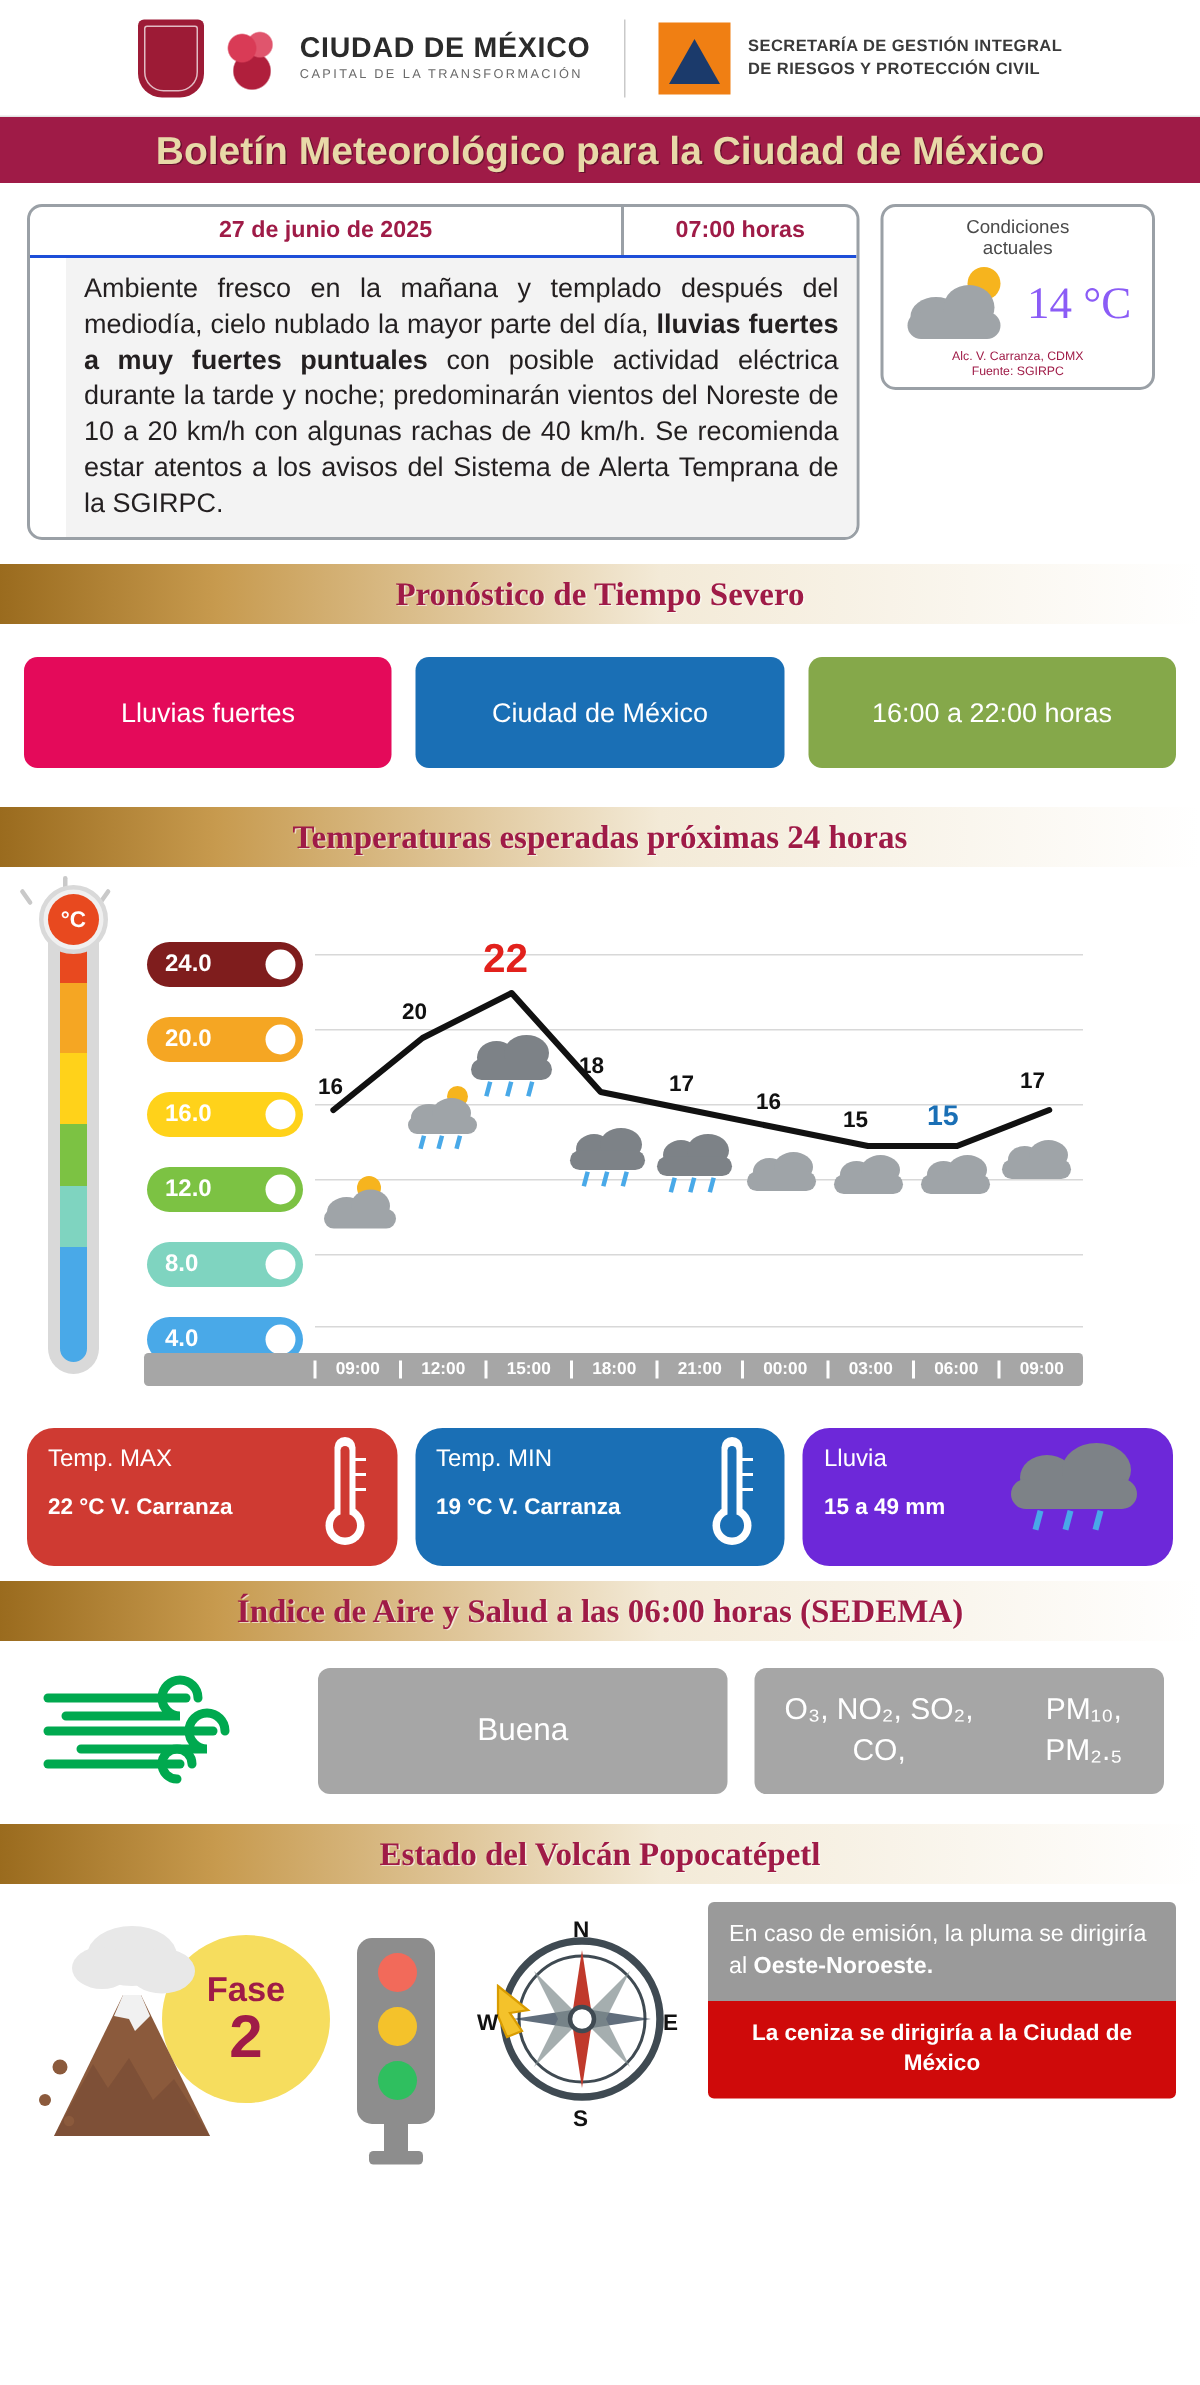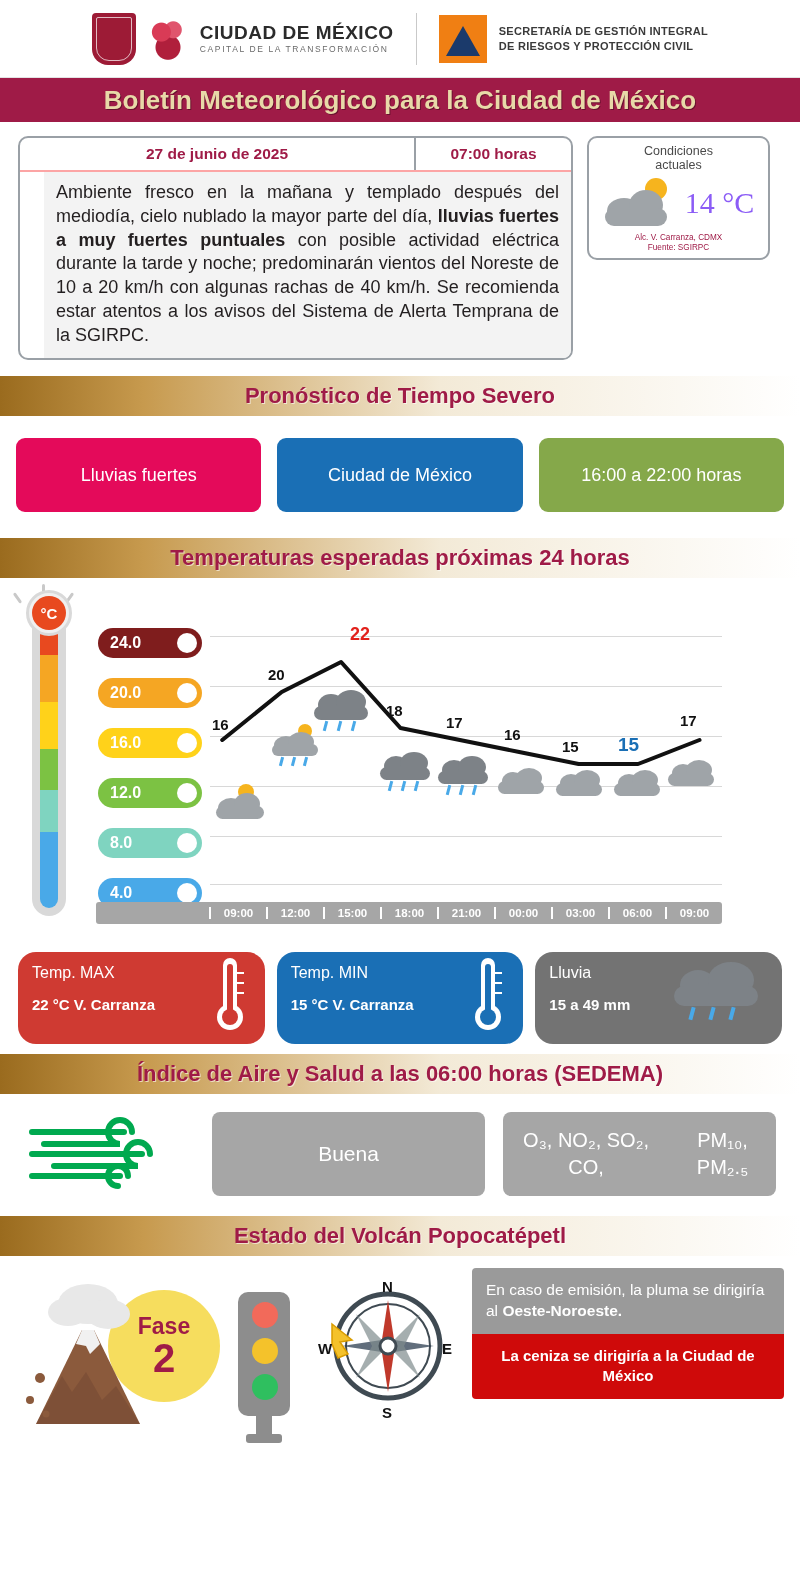--- a/index.html
+++ b/index.html
@@ -65,21 +65,21 @@
     display:flex; align-items:center; justify-content:center;
   }
   .title-bar h1 {
     margin:0; font-size:26px; color:#e8d9a8; font-weight:bold;
     text-shadow:1px 1px 0 rgba(0,0,0,.35);
   }
 
   
   .summary-wrap { display:flex; padding:14px 18px 6px 18px; gap:14px; align-items:flex-start; }
   .summary-box { width:555px; border:2px solid #9aa0a6; border-radius:10px; overflow:hidden; background:#fff; }
-  .summary-head { display:flex; border-bottom:2px solid #fca5a5; }
+  .summary-head { display:flex; border-bottom:2px solid #1d4ed8; }
   .summary-date {
     flex:1; text-align:center; padding:7px 0;
     color:#9f1b47; font-weight:bold; font-size:15.5px;
     border-right:2px solid #9aa0a6;
   }
   .summary-hour { width:155px; text-align:center; padding:7px 0; color:#9f1b47; font-weight:bold; font-size:15.5px; }
   .summary-body { padding:9px 12px 11px 12px; font-size:18px; line-height:1.32; text-align:justify; background:#f3f3f3;margin-left:24px; }
   .summary-body b { font-weight:bold; }
 
   .cond-box {
@@ -99,21 +99,21 @@
     background:#f6b41e; border-radius:50%;
   }
   .cl { position:absolute; background:#9fa4a8; border-radius:50%; }
 
   
   .banner {
     height:40px; display:flex; align-items:center; justify-content:center;
     background:linear-gradient(90deg,#9a6b1e 0%, #c79a4e 18%, #f3ead7 55%, #ffffff 100%);
     margin-top:10px;
   }
-  .banner h2 { margin:0; font-size:22px; font-weight:bold; color:#9f1b47; text-shadow:1px 1px 0 rgba(255,255,255,.6); }
+  .banner h2 { margin:0; font-size:22px; font-weight:bold; color:#9f1b47; text-shadow:1px 1px 0 rgba(255,255,255,.6);font-family:Liberation Serif, serif; }
 
   
   .chips { display:flex; gap:16px; padding:22px 16px 16px 16px; }
   .chip {
     flex:1; height:74px; border-radius:9px;
     display:flex; align-items:center; justify-content:center;
     color:#fff; font-size:18px;
   }
   .chip.c1 { background:#e40a5a; }
   .chip.c2 { background:#1a6fb5; }
@@ -160,32 +160,32 @@
     background:#a6a6a6; border-radius:3px;
     display:flex; align-items:center; justify-content:flex-end;
   }
   .axis-bar .ticks { display:flex; }
   .axis-bar .tick {
     width:57px; text-align:center; color:#fff; font-size:11.5px; font-weight:bold;
     border-left:2px solid #fff;
   }
 
   .pt-label { position:absolute; font-size:15px; font-weight:bold; color:#111; }
-  .pt-label.hi { color:#e2211c; font-size:18px;margin-left:28px; }
+  .pt-label.hi { color:#e2211c; font-size:27px; }
   .pt-label.lo { color:#1a6fb5; font-size:19px; }
 
   
   .wicon { position:absolute; }
 
   
   .mmcards { display:flex; gap:12px; padding:0 18px; margin-top:4px; }
   .mmcard { flex:1; height:92px; border-radius:18px; color:#fff; padding:12px 14px; position:relative; }
   .mm1 { background:#cf3a32; }
   .mm2 { background:#1a6fb5; }
-  .mm3 { background:#737373; }
+  .mm3 { background:#6d28d9; }
   .mmcard .t1 { font-size:16px; margin-bottom:14px; }
   .mmcard .t2 { font-size:15px; font-weight:bold; }
 
   .thermo-ic { position:absolute; right:22px; top:6px; width:26px; height:78px; }
   .thermo-ic .stem { position:absolute; left:6px; top:0; width:14px; height:54px; background:#fff; border-radius:7px 7px 0 0; }
   .thermo-ic .ball { position:absolute; left:0px; top:46px; width:26px; height:26px; border-radius:50%; background:#fff; }
   .thermo-ic .mercury { position:absolute; left:10px; top:6px; width:6px; height:48px; border-radius:3px; }
   .thermo-ic .mball { position:absolute; left:5px; top:51px; width:16px; height:16px; border-radius:50%; }
   .thermo-ic .tk { position:absolute; right:-1px; width:8px; height:2px; background:#fff; }
 
@@ -449,21 +449,21 @@
         <div class="ball"></div>
       <div class="mercury" style="background:#cf3a32;"></div>
       <div class="mball" style="background:#cf3a32;"></div>
       <div class="tk" style="top:14px;"></div>
         <div class="tk" style="top:24px;"></div>
         <div class="tk" style="top:34px;"></div>
     </div>
   </div>
   <div class="mmcard mm2">
     <div class="t1">Temp. MIN</div>
-    <div class="t2">15 °C  V. Carranza</div>
+    <div class="t2">19 °C  V. Carranza</div>
     <div class="thermo-ic">
       <div class="stem"></div>
         <div class="ball"></div>
       <div class="mercury" style="background:#1a6fb5;"></div>
       <div class="mball" style="background:#1a6fb5;"></div>
       <div class="tk" style="top:14px;"></div>
         <div class="tk" style="top:24px;"></div>
         <div class="tk" style="top:34px;"></div>
     </div>
   </div>

